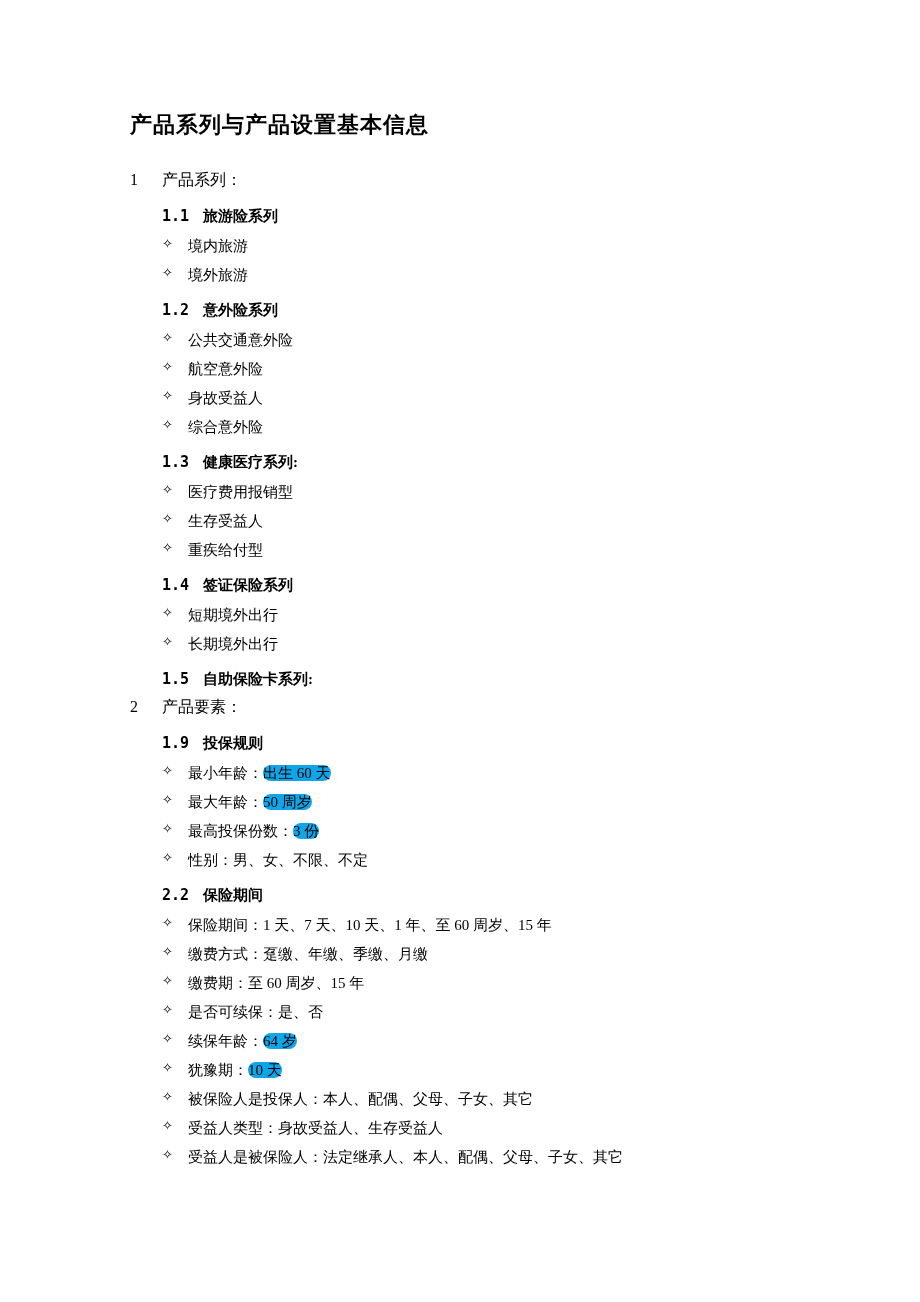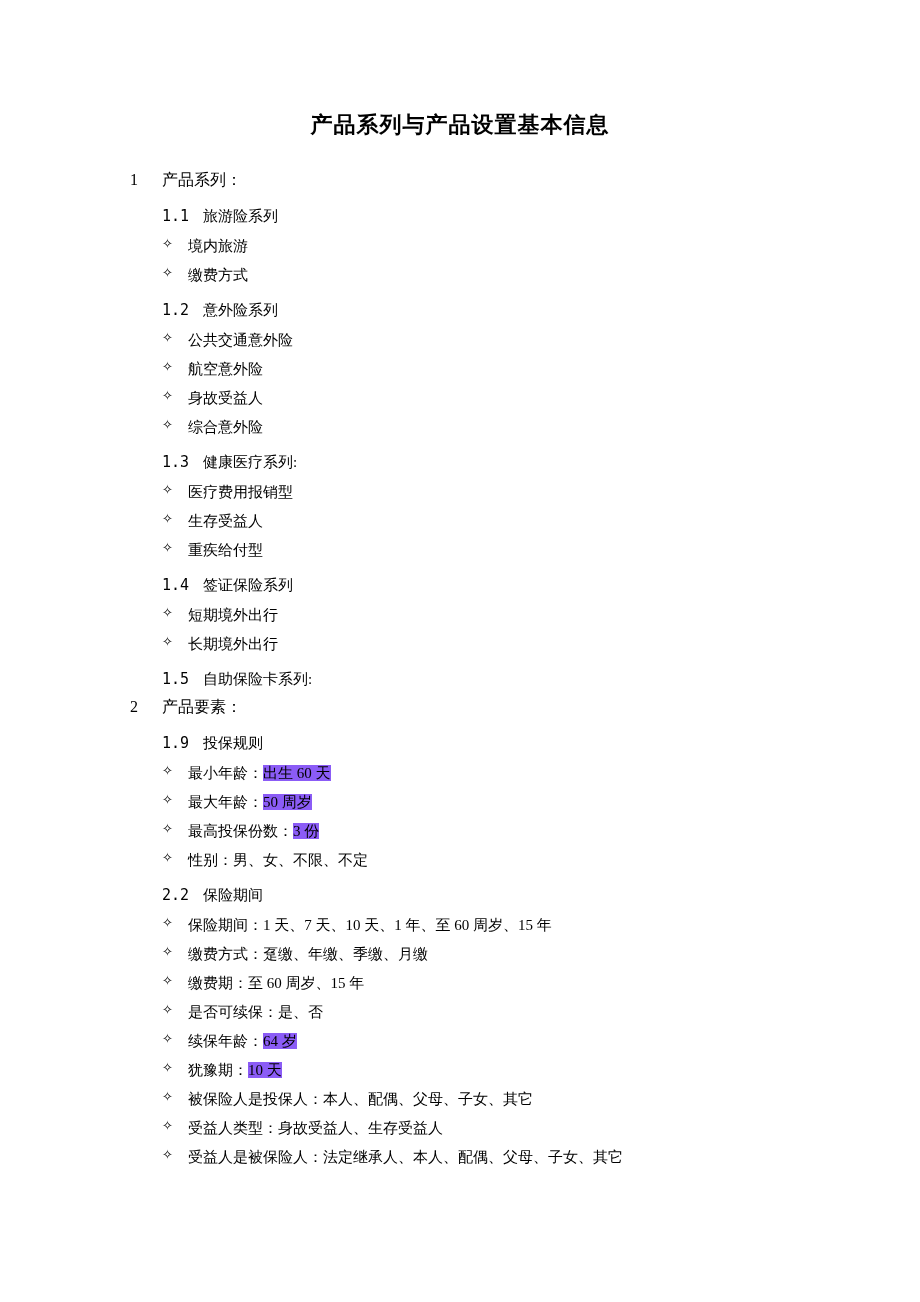--- a/index.html
+++ b/index.html
@@ -5,75 +5,75 @@
     * { margin: 0; padding: 0; box-sizing: border-box; }
     body {
       width: 920px;
       min-height: 1302px;
       background: #ffffff;
       font-family: "SimSun", "宋体", serif;
       color: #000000;
       padding: 110px 130px 60px 130px;
     }
     .title {
-      text-align: center;
       font-size: 22px;
       font-weight: bold;
       margin-bottom: 30px;
       letter-spacing: 1px;
     }
     .section-h1 {
       font-size: 16px;
       font-weight: normal;
       margin-bottom: 16px;
       margin-top: 8px;
     }
     .section-h1 .num { display: inline-block; width: 32px; }
     .section-h2 {
       font-size: 15px;
-      font-weight: normal;
+      font-weight: bold;
       margin-left: 32px;
       margin-top: 14px;
       margin-bottom: 8px;
     }
     .section-h2 .num { display: inline-block; margin-right: 14px; font-family: "SimHei", monospace; }
     .item {
       font-size: 15px;
       margin-left: 32px;
       margin-bottom: 5px;
       line-height: 1.6;
       display: flex;
     }
     .item .bullet {
       width: 26px;
       flex-shrink: 0;
       font-size: 13px;
     }
     .item .text { flex: 1; }
     .hl {
-      background-color: #8b5cf6;
+      background-color: #0ea5e9;
+      border-radius: 8px;
     }
   </style>
 </head>
 <body>
 
 <div class="title">产品系列与产品设置基本信息</div>
 
 <div class="section-h1">
   <span class="num">1</span><span>产品系列：</span>
 </div>
 
 <div class="section-h2"><span class="num">1.1</span><span>旅游险系列</span></div>
 <div class="item">
     <span class="bullet">✧</span>
     <span class="text">境内旅游</span>
   </div>
 <div class="item">
     <span class="bullet">✧</span>
-    <span class="text">缴费方式</span>
+    <span class="text">境外旅游</span>
   </div>
 
 <div class="section-h2"><span class="num">1.2</span><span>意外险系列</span></div>
 <div class="item">
     <span class="bullet">✧</span>
     <span class="text">公共交通意外险</span>
   </div>
 <div class="item">
     <span class="bullet">✧</span>
     <span class="text">航空意外险</span>

